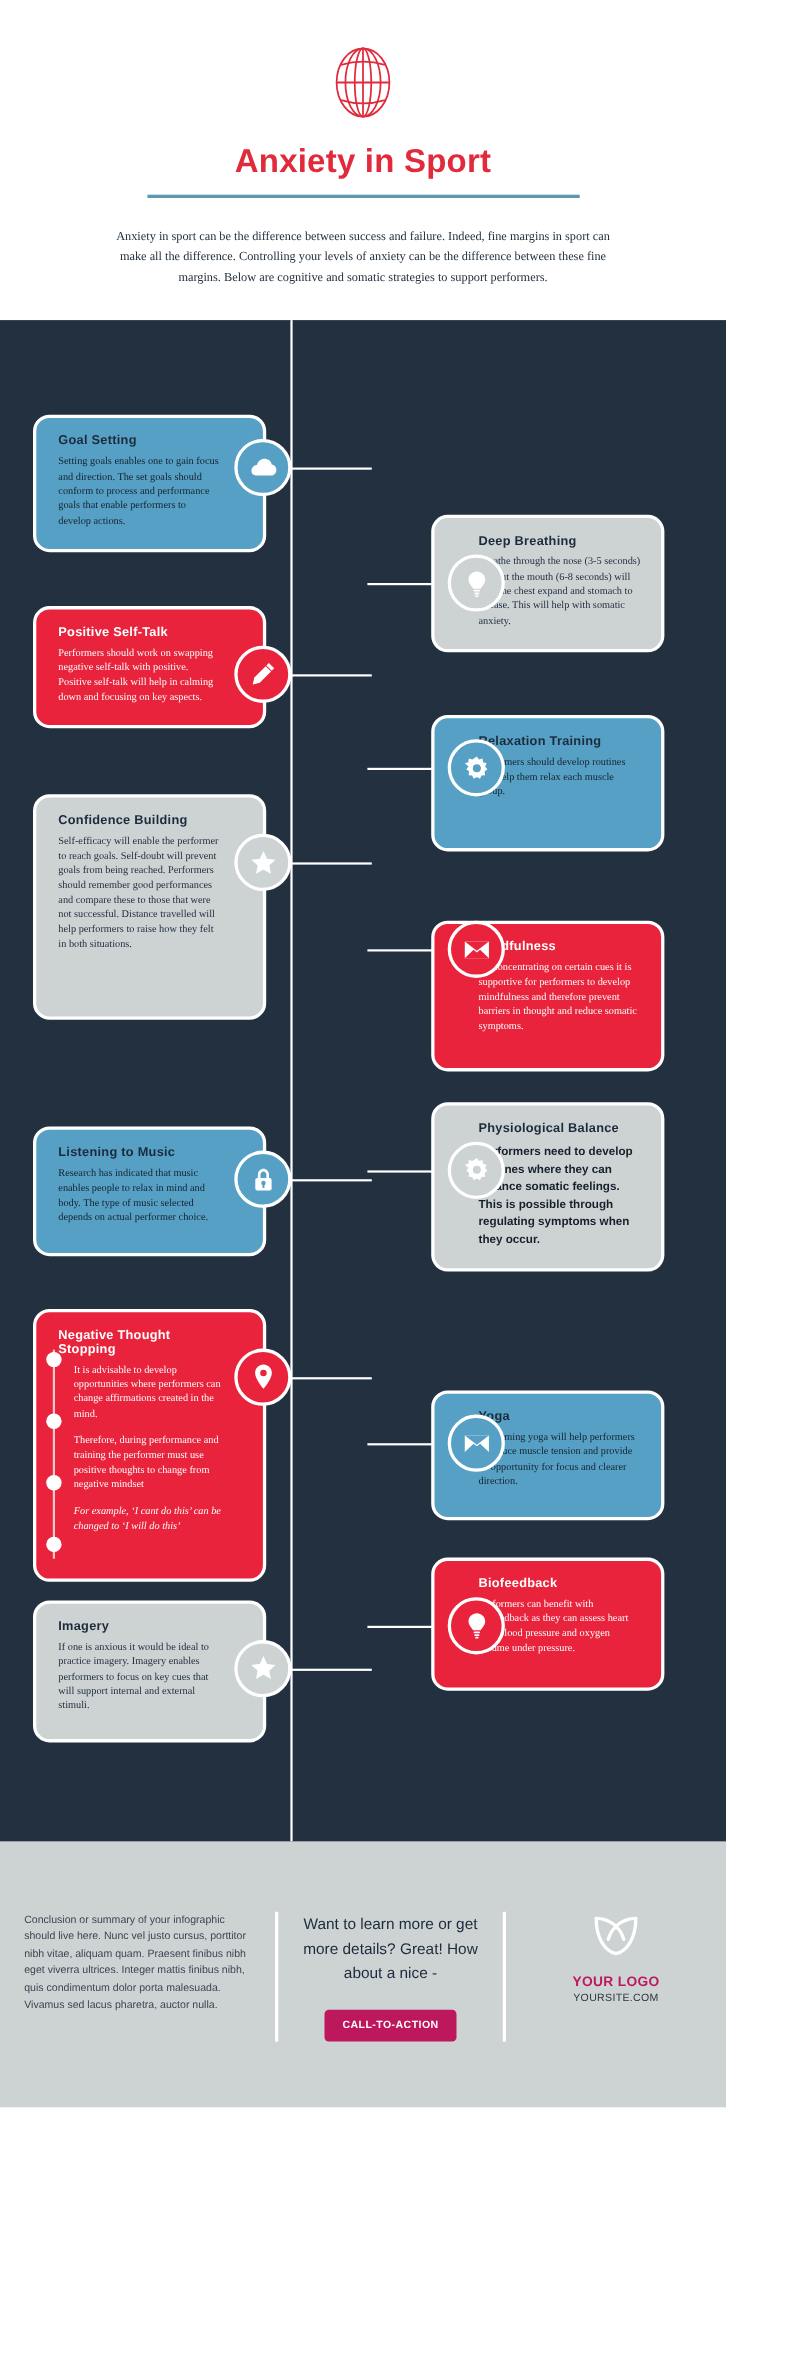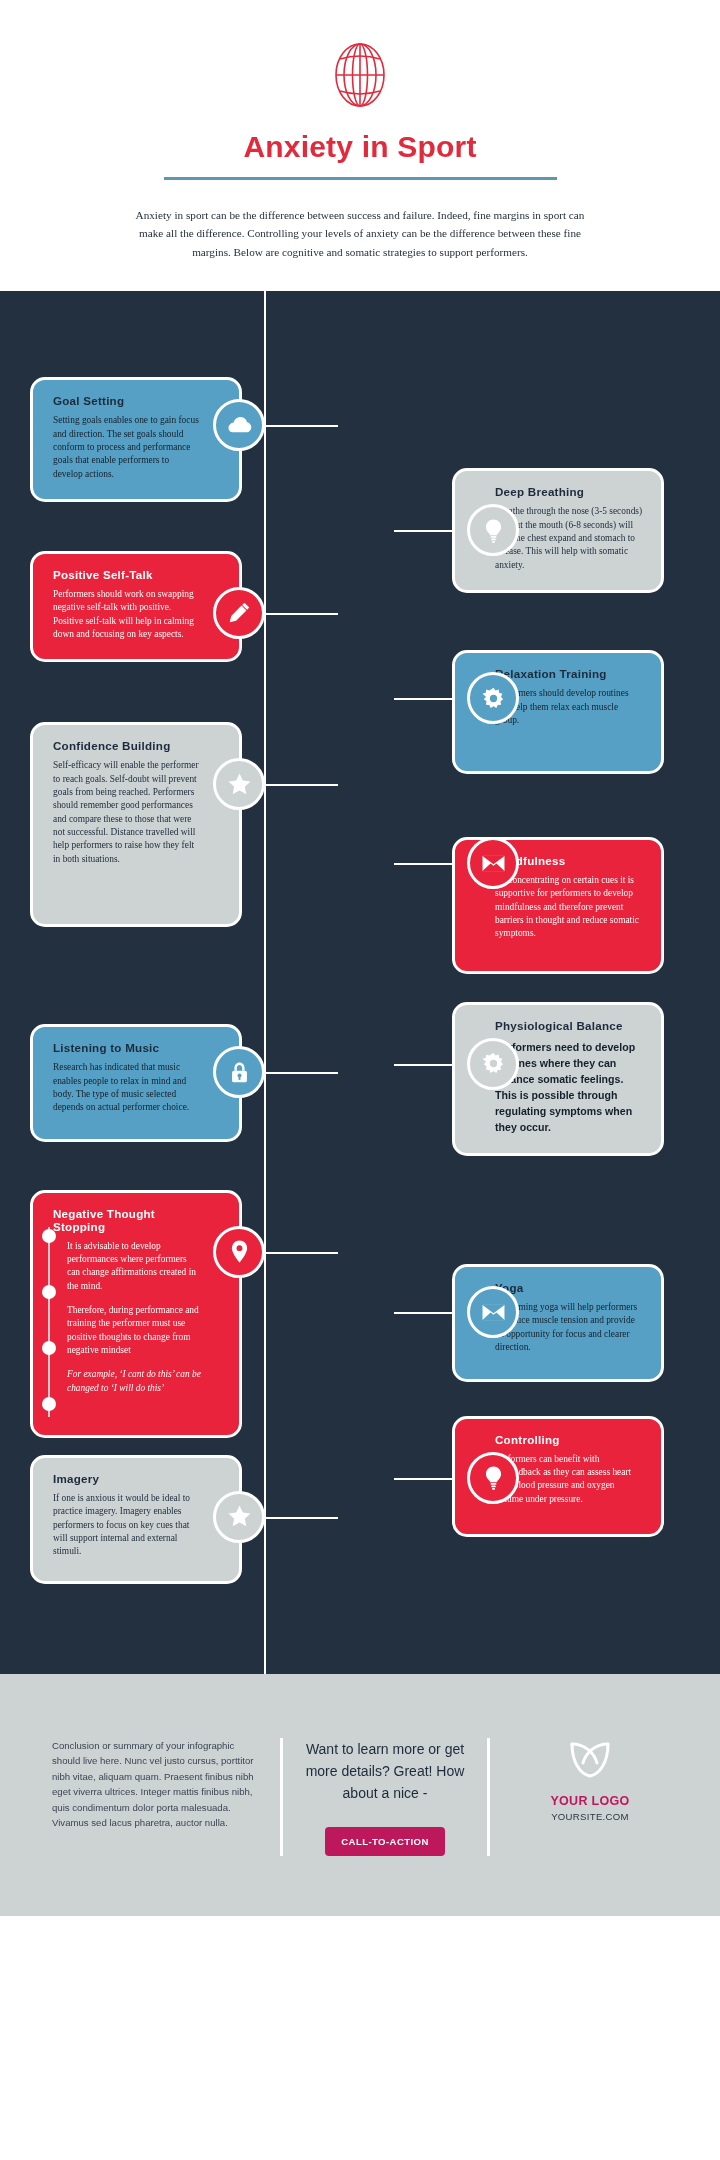--- a/index.html
+++ b/index.html
@@ -3,21 +3,21 @@
 <meta charset="utf-8">
 <style>
   * { margin:0; padding:0; box-sizing:border-box; }
   html,body { width:720px; }
   body {
     width:720px;
     background:#ffffff;
     font-family:"Liberation Sans", sans-serif;
     -webkit-font-smoothing:antialiased;
   }
-  .page { position:relative; width:720px; }
+  .page { position:relative; width:660px; }
 
   
   .header {
     background:#ffffff;
     padding:42px 0 30px 0;
     text-align:center;
   }
   .globe-wrap { display:flex; justify-content:center; }
   .globe { width:58px; height:66px; display:block; }
   .title {
@@ -387,21 +387,21 @@
     <div class="row left" style="margin-top:48px;">
       <div class="cardwrap">
         <div class="stub"></div>
         <div class="card red bullets" style="padding-bottom:40px;">
           <h3 style="margin-left:-14px;">Negative Thought Stopping</h3>
           <div class="bullet-rail"></div>
           <div class="bullet-dot" style="top:36px;"></div>
           <div class="bullet-dot" style="top:92px;"></div>
           <div class="bullet-dot" style="top:148px;"></div>
           <div class="bullet-dot" style="top:204px;"></div>
-          <p>It is advisable to develop performances where performers can change affirmations created in the mind.</p>
+          <p>It is advisable to develop opportunities where performers can change affirmations created in the mind.</p>
           <p>Therefore, during performance and training the performer must use positive thoughts to change from negative mindset</p>
           <p style="font-style:italic;">For example, ‘I cant do this’ can be changed to ‘I will do this’</p>
         </div>
         <div class="bubble red">
           <svg viewBox="0 0 32 32">
             <path d="M16 3c-5 0-9 4-9 9 0 6.5 9 17 9 17s9-10.5 9-17c0-5-4-9-9-9z"></path>
             <circle cx="16" cy="12" r="3.5" fill="#e8233b"></circle>
           </svg>
         </div>
       </div>
@@ -421,21 +421,21 @@
             <path d="M3 25l9.5-9 3.5 2.8 3.5-2.8 9.5 9z" fill="#55a0c4"></path>
           </svg>
         </div>
       </div>
     </div>
 
     <div class="row right" style="margin-top:34px;">
       <div class="cardwrap">
         <div class="stub"></div>
         <div class="card red" style="padding-bottom:28px;">
-          <h3>Controlling</h3>
+          <h3>Biofeedback</h3>
           <p>Performers can benefit with biofeedback as they can assess heart rate, blood pressure and oxygen volume under pressure.</p>
         </div>
         <div class="bubble red">
           <svg viewBox="0 0 32 32">
             <path d="M16 3c-5 0-9 4-9 8.8 0 3.4 1.9 5.6 3.4 7.3.8.9 1.4 1.6 1.6 2.4h8c.2-.8.8-1.5 1.6-2.4C23.1 17.4 25 15.2 25 11.8 25 7 21 3 16 3z"></path>
             <rect x="12.6" y="22.6" width="6.8" height="2.1" rx="1"></rect>
             <rect x="13.3" y="25.6" width="5.4" height="2.1" rx="1"></rect>
             <rect x="14.2" y="28.5" width="3.6" height="1.9" rx="0.9"></rect>
           </svg>
         </div>

